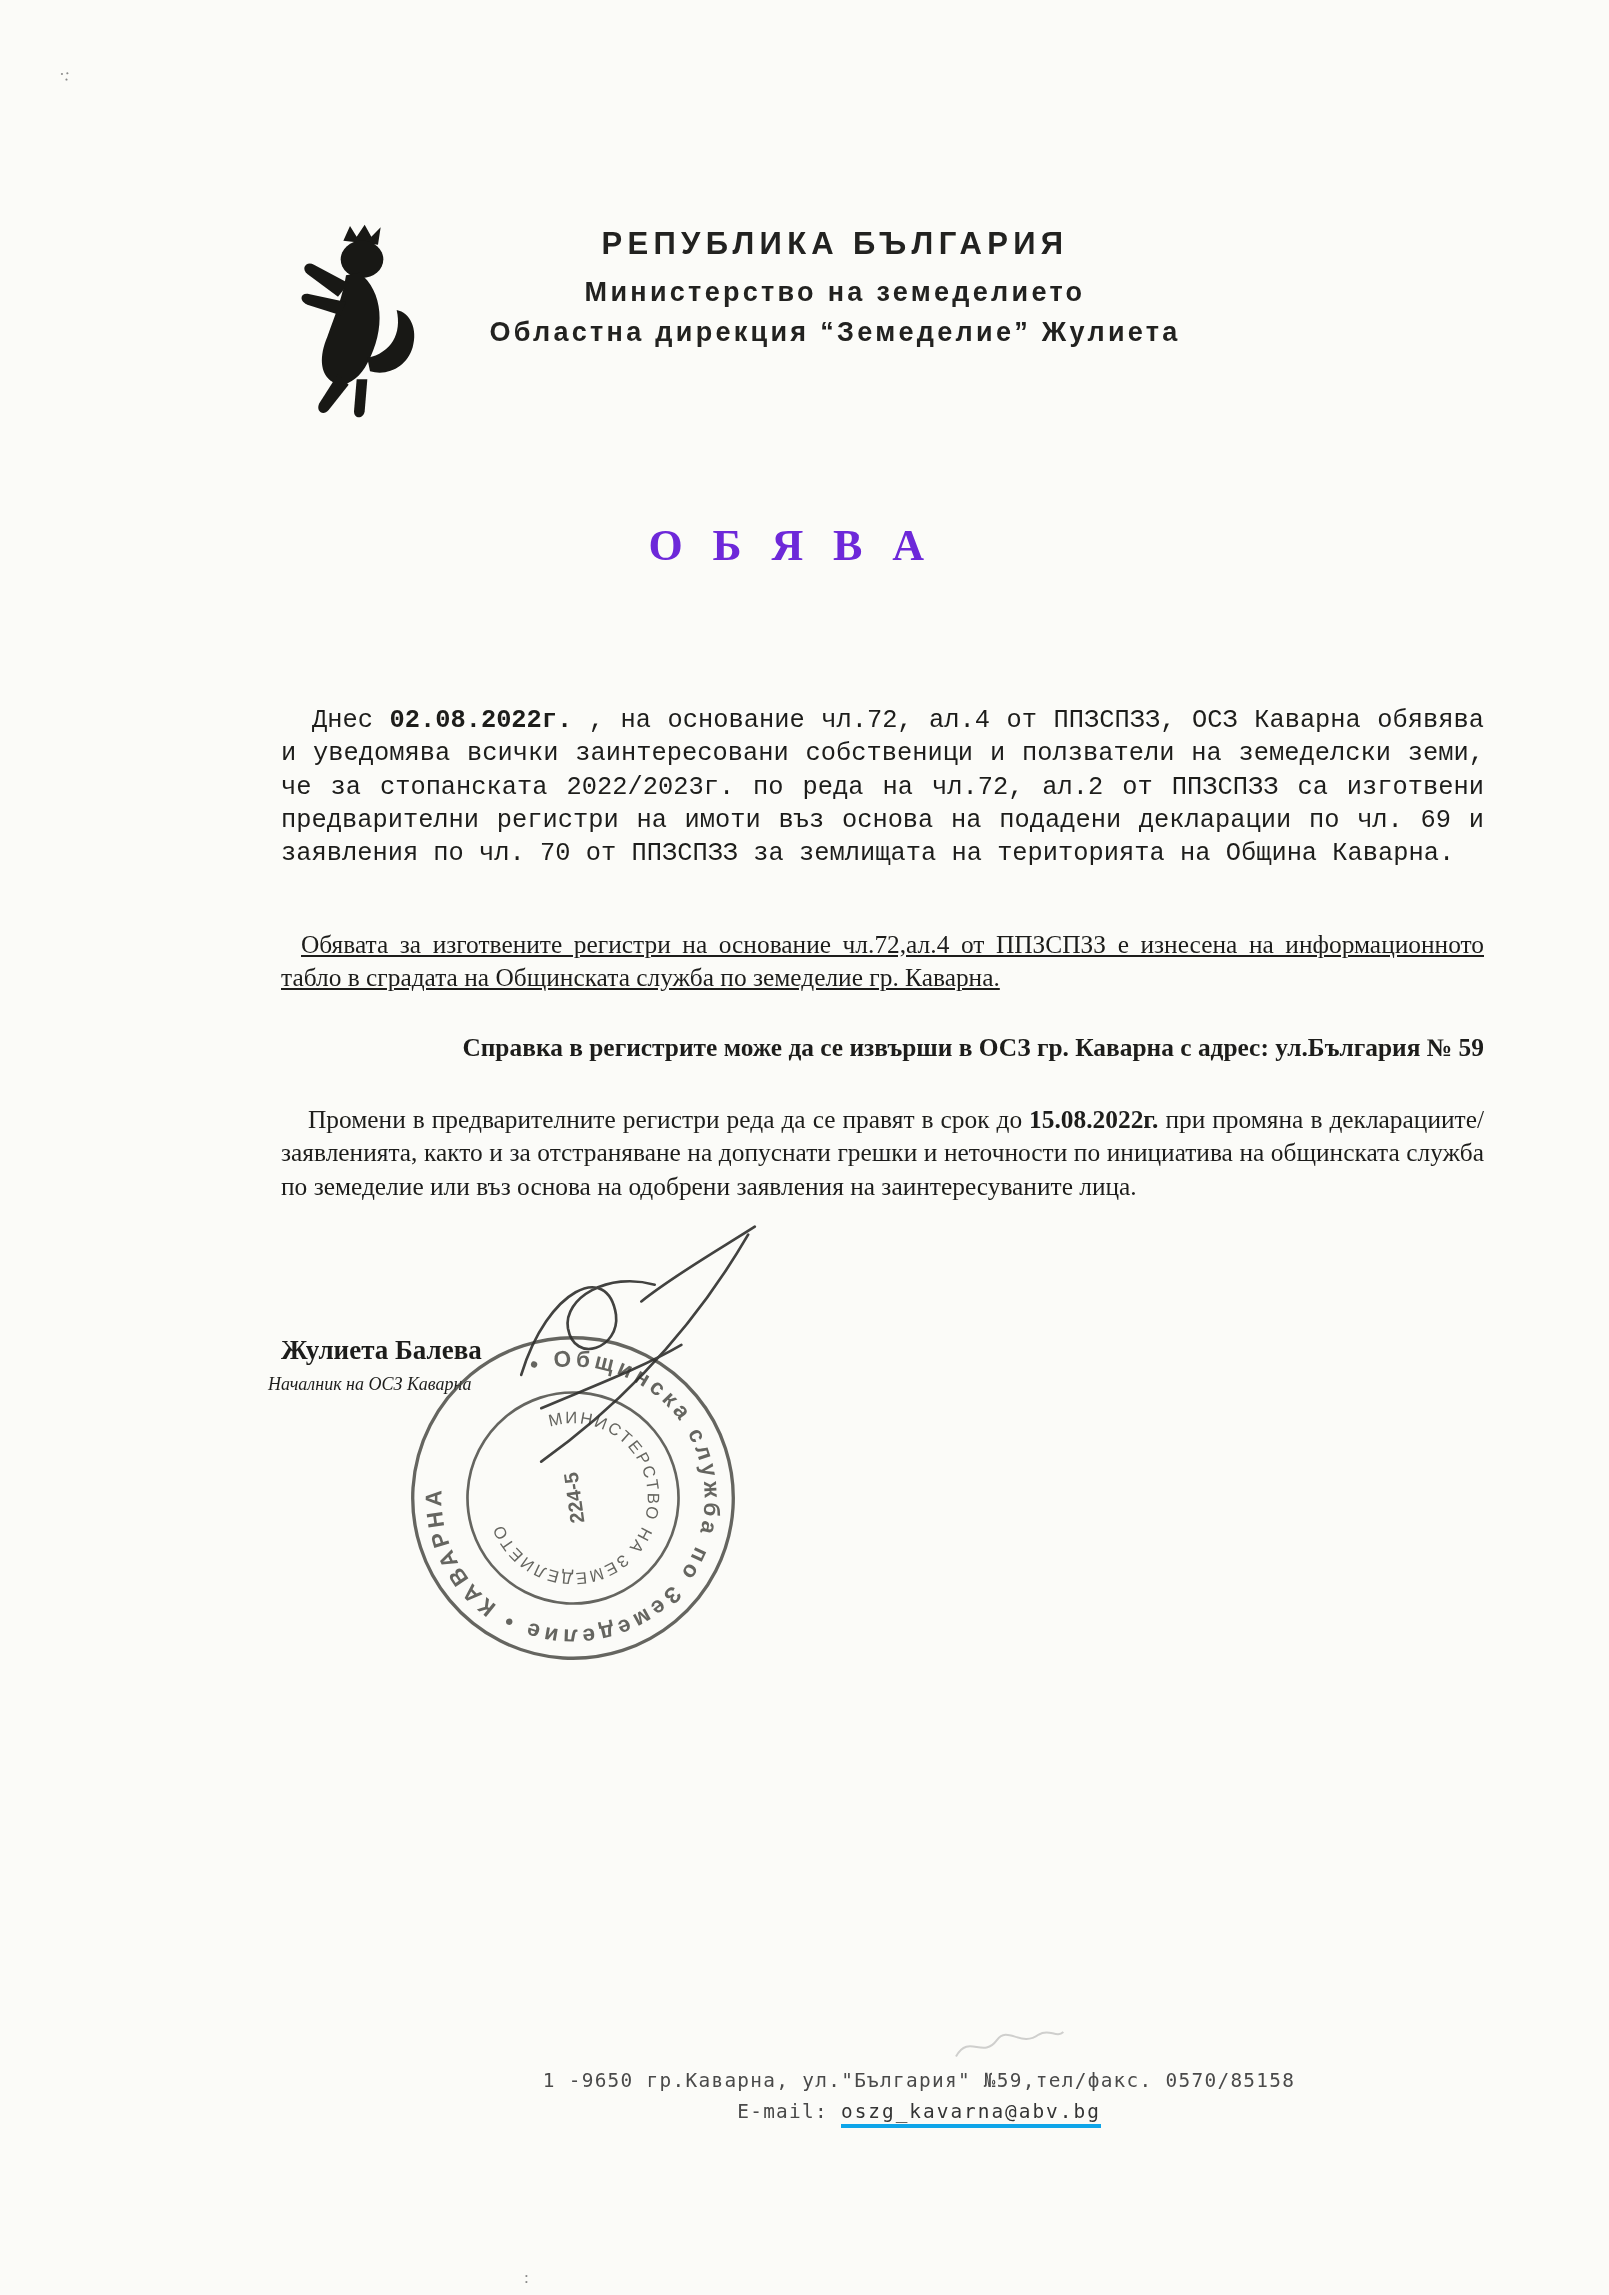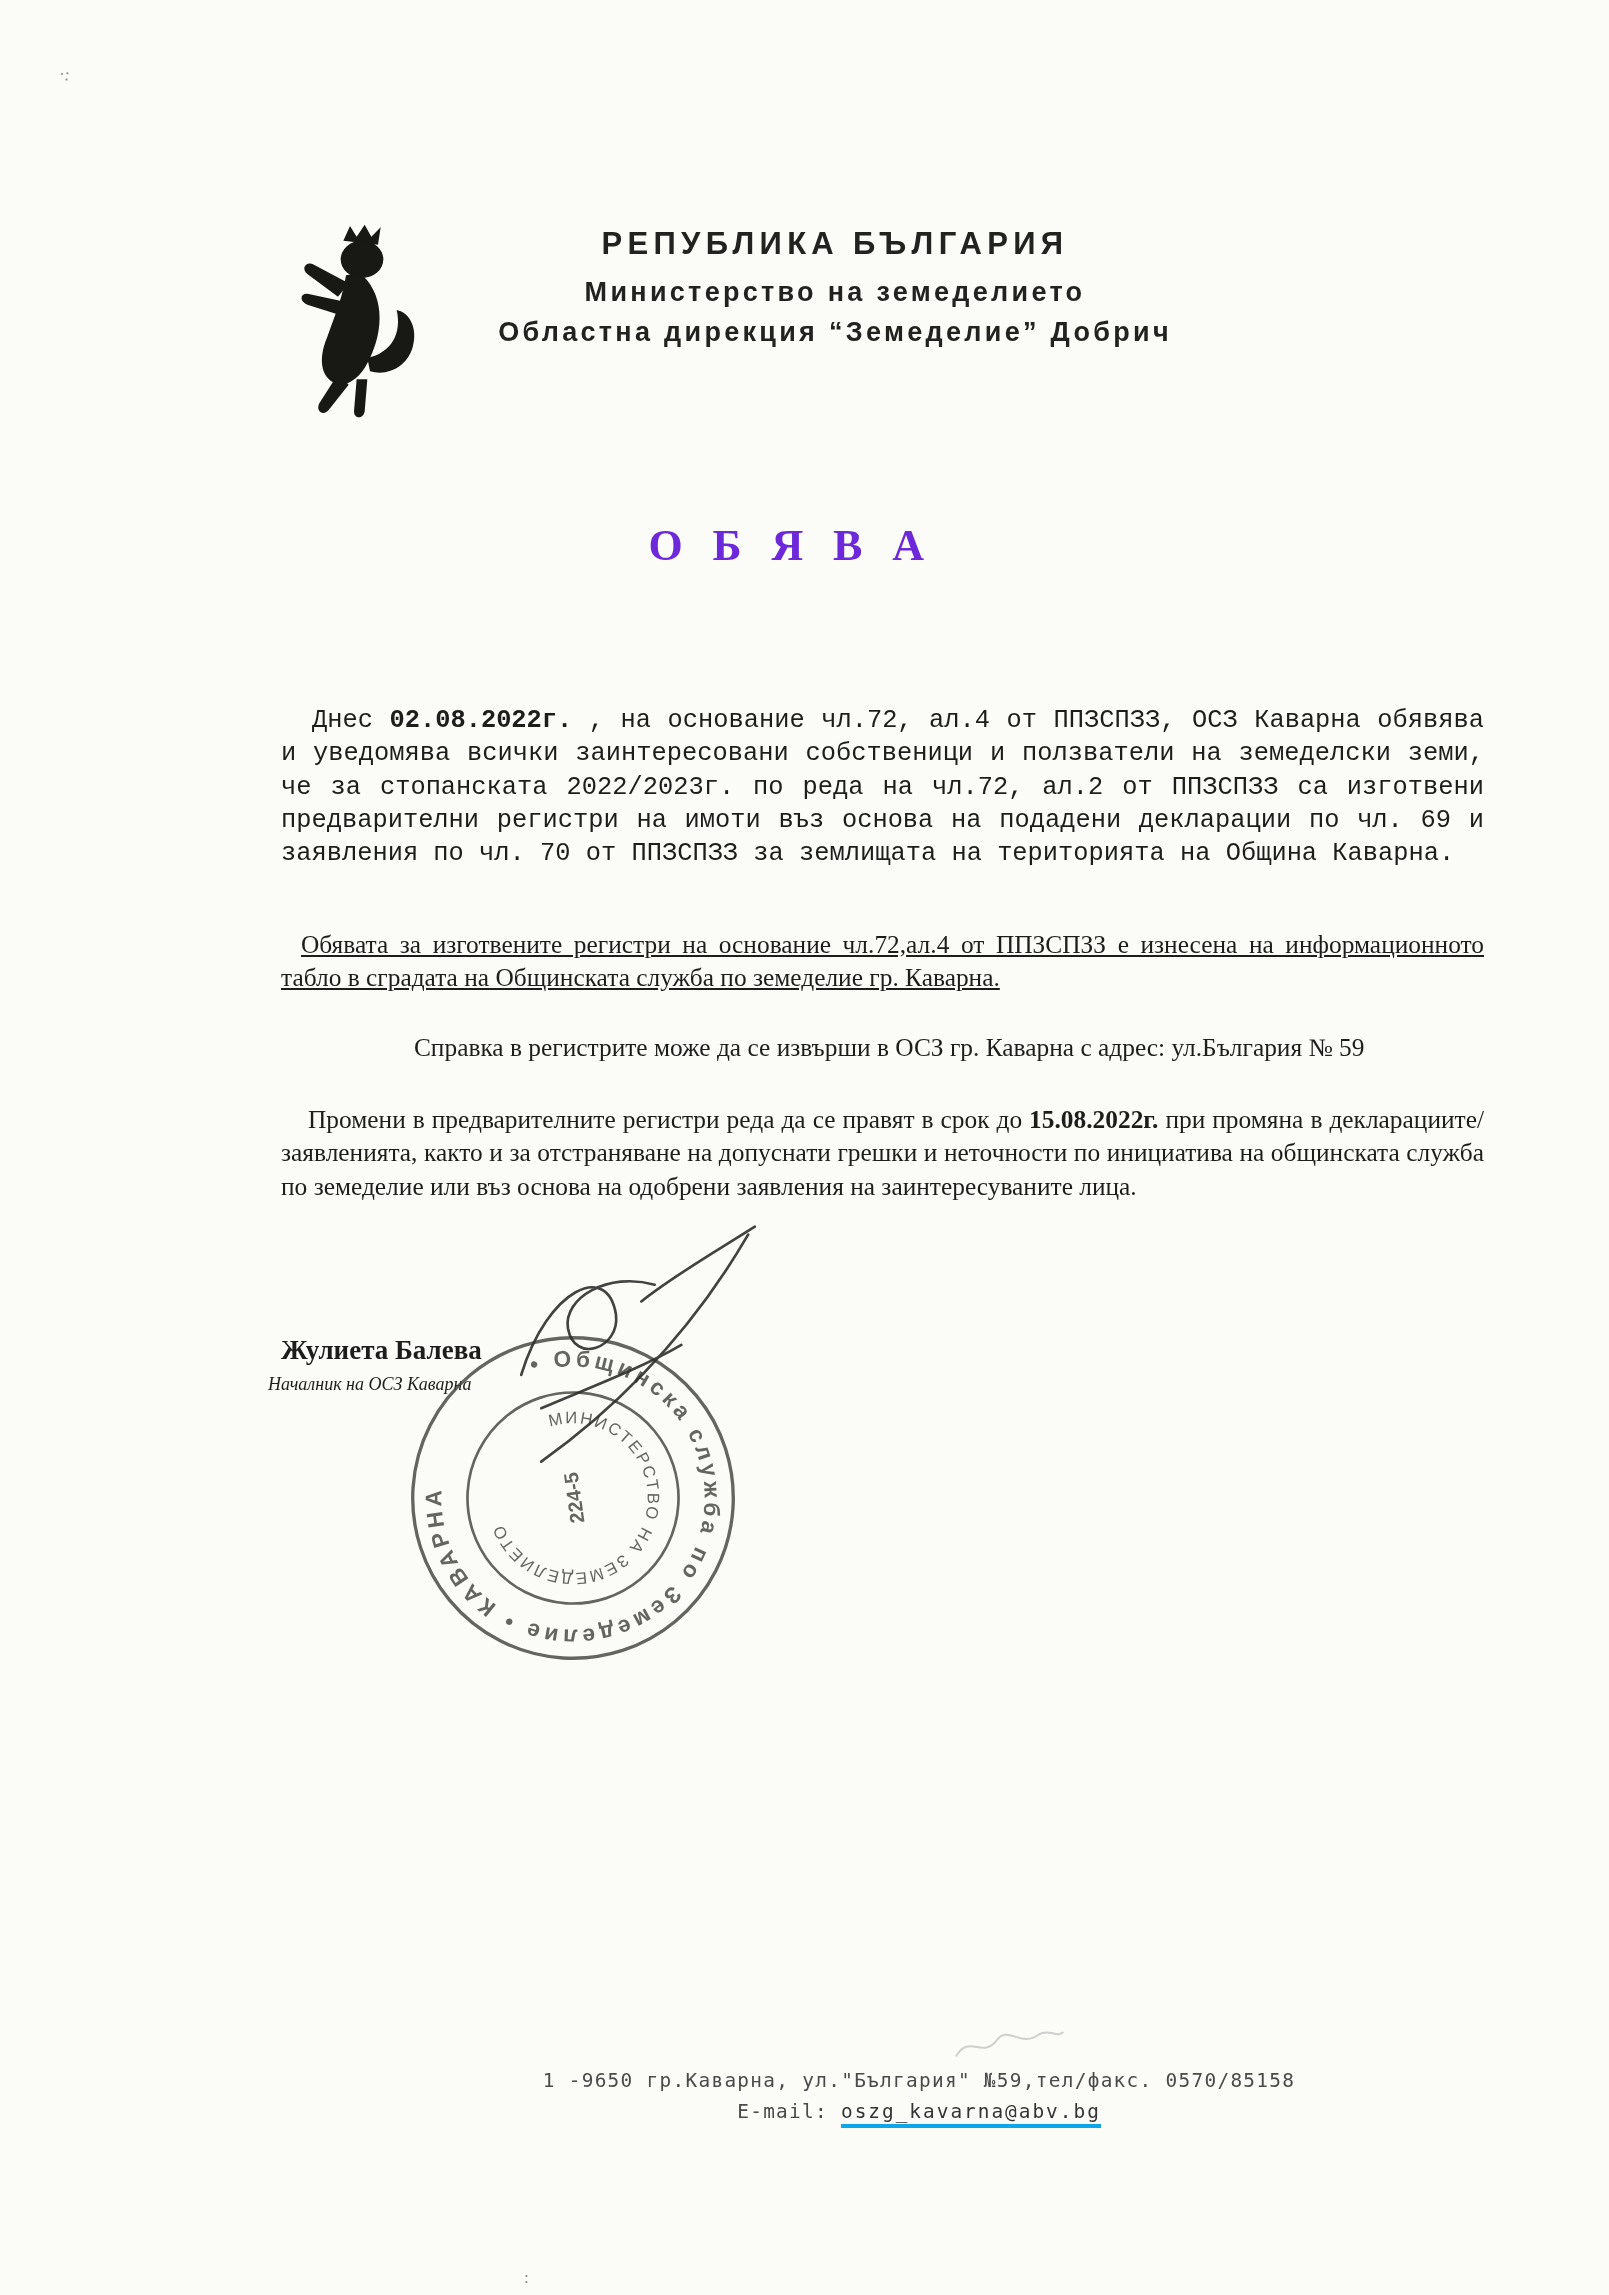--- a/index.html
+++ b/index.html
@@ -31,21 +31,21 @@
     letter-spacing:9.4px;color:#6d28d9;
   }
   
   .para{
     position:absolute;left:281px;width:1203px;
     font-size:25.4px;line-height:1.31;text-align:justify;
     margin:0;color:#1d1d1b;
   }
   .p1{top:704px;text-indent:31px;font-family:Liberation Mono, monospace;}
   .p2{top:928px;text-indent:20px;text-decoration:underline;}
-  .p3{top:1031px;text-indent:13.4px;text-align:center;}
+  .p3{top:1031px;text-indent:13.4px;text-align:right;font-weight:bold;}
   .p4{top:1103px;text-indent:27px;}
   .b{font-weight:bold;}
   
   .sig-name{position:absolute;left:281px;top:1335px;font-size:27px;font-weight:bold;margin:0;}
   .sig-role{position:absolute;left:268px;top:1374px;font-size:18px;font-style:italic;margin:0;text-align:right;}
   
   .stamp-svg{position:absolute;left:386px;top:1311px;width:374px;height:374px;opacity:.82;}
   .sig-svg{position:absolute;left:441px;top:1208px;width:374px;height:287px;}
   
   .footer{
@@ -85,21 +85,21 @@
       <path d="M50 60 L 22 54 C 15 53 15 60 21 62 L 46 70 Z"></path>
       <path d="M44 114 L 30 136 C 27 142 33 146 37 141 L 52 122 Z"></path>
       <path d="M58 118 L 56 142 C 56 148 63 148 64 142 L 66 118 Z"></path>
       <path d="M66 102 C 84 98 92 84 88 66 C 98 68 104 80 100 94 C 96 108 82 116 68 112 Z"></path>
     </g>
   </svg>
 
   <div class="hdr">
     <div class="l1">РЕПУБЛИКА БЪЛГАРИЯ</div>
     <div class="l2">Министерство на земеделието</div>
-    <div class="l3">Областна дирекция “Земеделие” Добрич</div>
+    <div class="l3">Областна дирекция “Земеделие” Жулиета</div>
   </div>
 
   <div class="doc-title">О Б Я В А</div>
 
   <p class="para p1"><span>Днес </span><span class="b">02.08.2022г.</span><span> , на основание чл.72, ал.4 от ППЗСПЗЗ, ОСЗ Каварна обявява и уведомява всички заинтересовани собственици и ползватели на земеделски земи, че за стопанската 2022/2023г. по реда на чл.72, ал.2 от ППЗСПЗЗ са изготвени предварителни регистри на имоти въз основа на подадени декларации по чл. 69 и заявления по чл. 70 от ППЗСПЗЗ за землищата на територията на Община Каварна.</span></p>
 
   <p class="para p2">Обявата за изготвените регистри на основание чл.72,ал.4 от ППЗСПЗЗ е изнесена на информационното табло в сградата на Общинската служба по земеделие гр. Каварна.</p>
 
   <p class="para p3">Справка в регистрите може да се извърши в ОСЗ  гр. Каварна с адрес: ул.България № 59</p>
 

